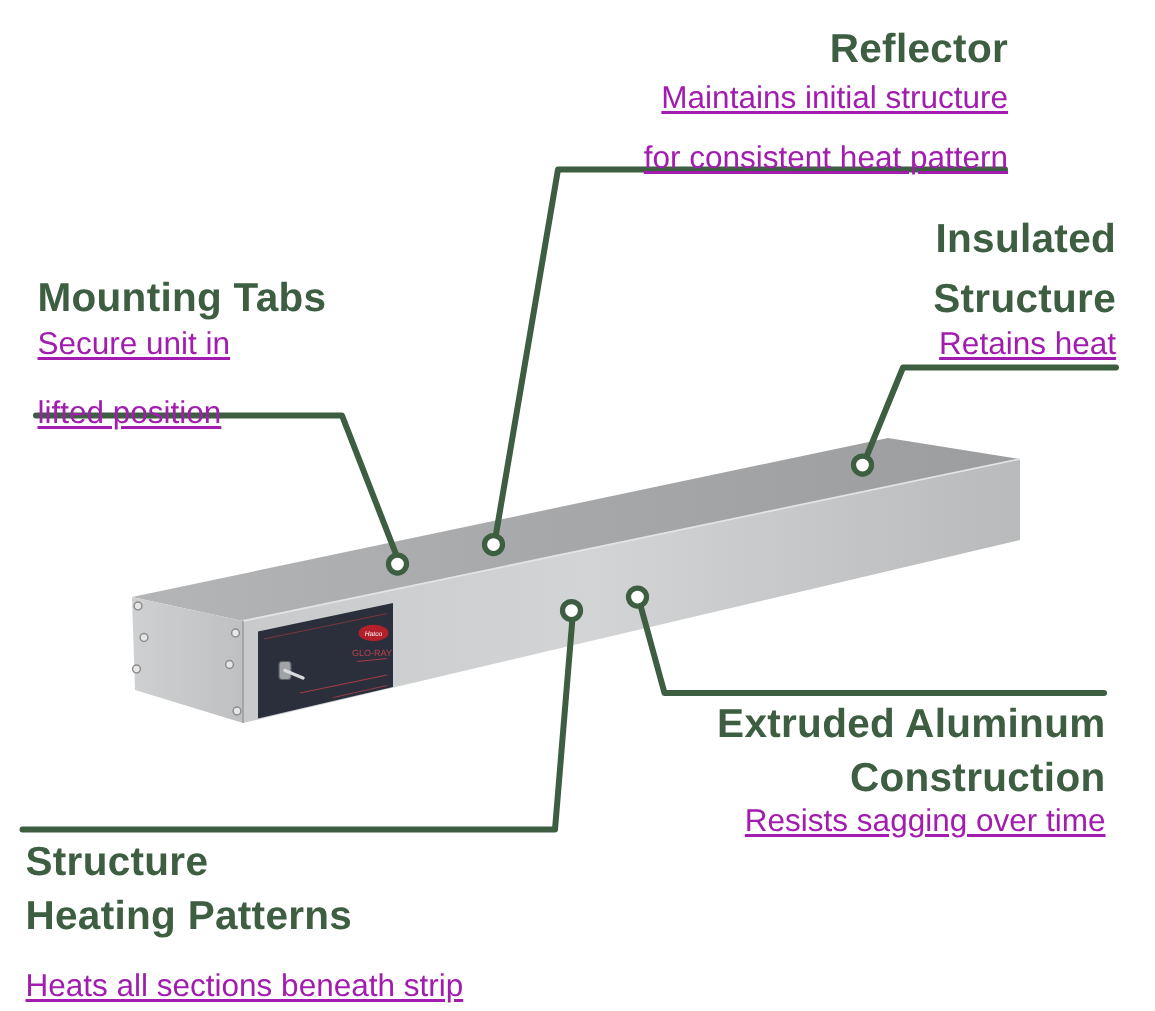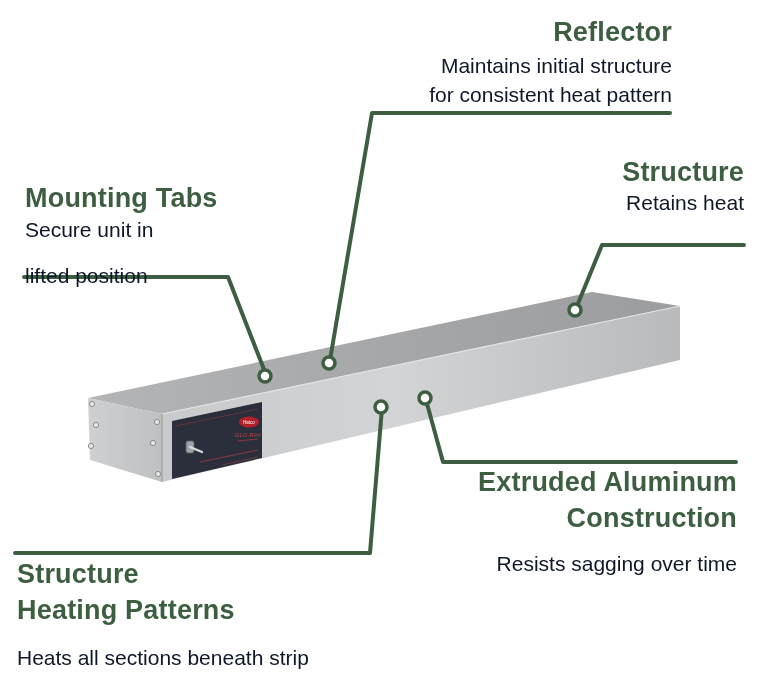--- a/index.html
+++ b/index.html
@@ -1,21 +1,21 @@
 <!DOCTYPE html>
 <html><head>
 <meta charset="utf-8">
 <style>
   html, body { margin: 0; padding: 0; background: #ffffff; }
   body { width: 770px; height: 674px; position: relative; overflow: hidden; font-family: "Liberation Sans", sans-serif; }
   .stage { position: absolute; left: 0; top: 0; width: 770px; height: 560px; }
   svg.art { position: absolute; left: 0; top: 0; }
   .label { position: absolute; line-height: 1; }
   .title { color: #3d5e41; font-weight: bold; font-size: 27px; letter-spacing: 0.2px; display: block; }
-  .desc { color: #0f172a; font-size: 21px; display: block; }
+  .desc { color: #a21caf; font-size: 21px; display: block; text-decoration: underline; }
   .right { text-align: right; }
 </style>
 </head>
 <body>
 
 <div class="stage">
 
   <svg class="art" width="770" height="674" viewBox="0 0 770 674">
     <defs>
       <linearGradient id="gTop" x1="0" y1="0" x2="1" y2="0">
@@ -81,38 +81,39 @@
       <circle cx="265" cy="376" r="6"></circle>
       <circle cx="575" cy="310" r="6"></circle>
       <circle cx="425" cy="398" r="6"></circle>
       <circle cx="381" cy="407" r="6"></circle>
     </g>
   </svg>
 
   <div class="label right" style="right:98px; top:19px;">
     <span class="title">Reflector</span>
     <span class="desc" style="margin-top:9px;">Maintains initial structure</span>
-    <span class="desc" style="margin-top:8px;">for consistent heat pattern</span>
+    <span class="desc" style="margin-top:19px;">for consistent heat pattern</span>
   </div>
 
   <div class="label" style="left:25px; top:185px;">
     <span class="title">Mounting Tabs</span>
     <span class="desc" style="margin-top:7px;">Secure unit in</span>
     <span class="desc" style="margin-top:25px;">lifted position</span>
   </div>
 
   <div class="label right" style="right:26px; top:146px;">
+    <span class="title">Insulated</span>
     <span class="title" style="margin-top:13px;text-align:right;">Structure</span>
     <span class="desc" style="margin-top:6px;">Retains heat</span>
   </div>
 
   <div class="label right" style="right:33px; top:469px;">
     <span class="title">Extruded Aluminum</span>
     <span class="title" style="margin-top:9px;">Construction</span>
-    <span class="desc" style="margin-top:21px;">Resists sagging over time</span>
+    <span class="desc" style="margin-top:5px;">Resists sagging over time</span>
   </div>
 
   <div class="label" style="left:17px; top:561px;">
     <span class="title">Structure</span>
     <span class="title" style="margin-top:9px;">Heating Patterns</span>
     <span class="desc" style="margin-top:23px;">Heats all sections beneath strip</span>
   </div>
 
 </div>
 

